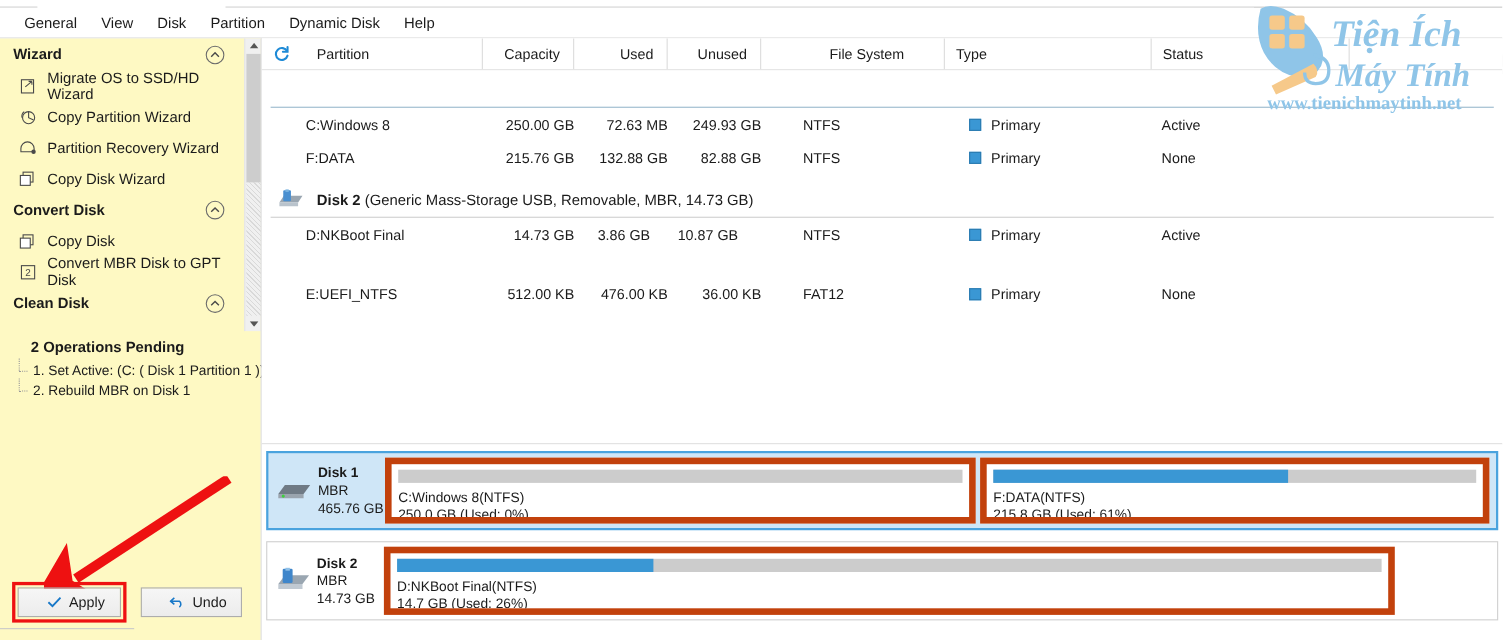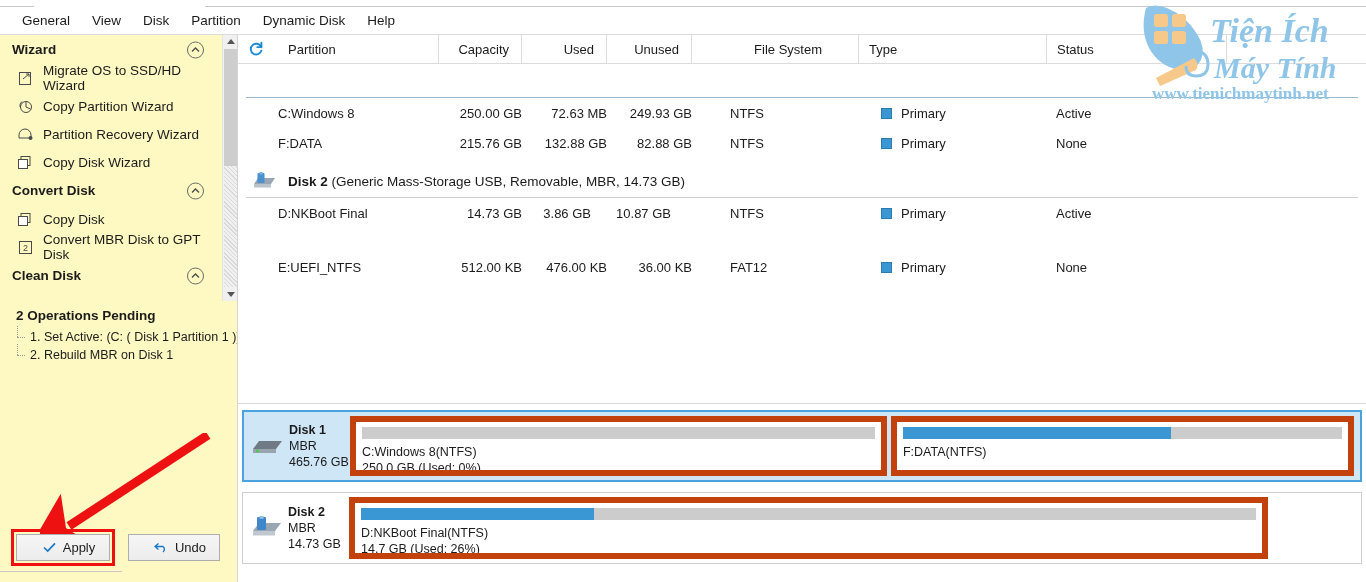--- a/index.html
+++ b/index.html
@@ -116,21 +116,21 @@
     position: absolute; left: 1px; top: 131px; width: 13px; bottom: 14px;
     background-image: repeating-linear-gradient(45deg,#d9d9d9 0 1px,#f0f0f0 1px 3px);
   }
 
   
   .pending {
     position: absolute; left: 0; top: 270px; width: 237px;
   }
   .pending-title {
     font-weight: bold; font-size: 13.5px; color: #1b1b1b;
-    padding: 3px 0 5px 16px;
+    padding: 3px 0 5px 28px;
   }
   .pending-list { position: relative; padding-left: 14px; }
   .pending-row {
     display: flex; align-items: center;
     height: 18px;
     font-size: 12.5px; color: #1b1b1b;
     white-space: nowrap;
   }
   .pending-row .tree {
     width: 16px; flex: none; position: relative; height: 18px;
@@ -578,20 +578,21 @@
                 <div class="fill" style="width:0%;"></div>
               </div>
             <div class="pl">C:Windows 8(NTFS)</div>
             <div class="pl">250.0 GB (Used: 0%)</div>
           </div>
           <div class="part" style="width:46.3%;">
             <div class="bar">
                 <div class="fill" style="width:61%;"></div>
               </div>
             <div class="pl">F:DATA(NTFS)</div>
+            <div class="pl">215.8 GB (Used: 61%)</div>
           </div>
         </div>
       </div>
 
       <div class="maprow plain" style="top:88px;">
         <div class="disk-info">
           <span class="big-ico">
             <svg width="34" height="24" viewBox="0 0 34 24">
               <path d="M3 15 L9 7 L31 7 L25 15 Z" fill="#9aa6b1"></path>
               <path d="M3 15 L25 15 L25 19.5 L3 19.5 Z" fill="#c0c9d2"></path>

